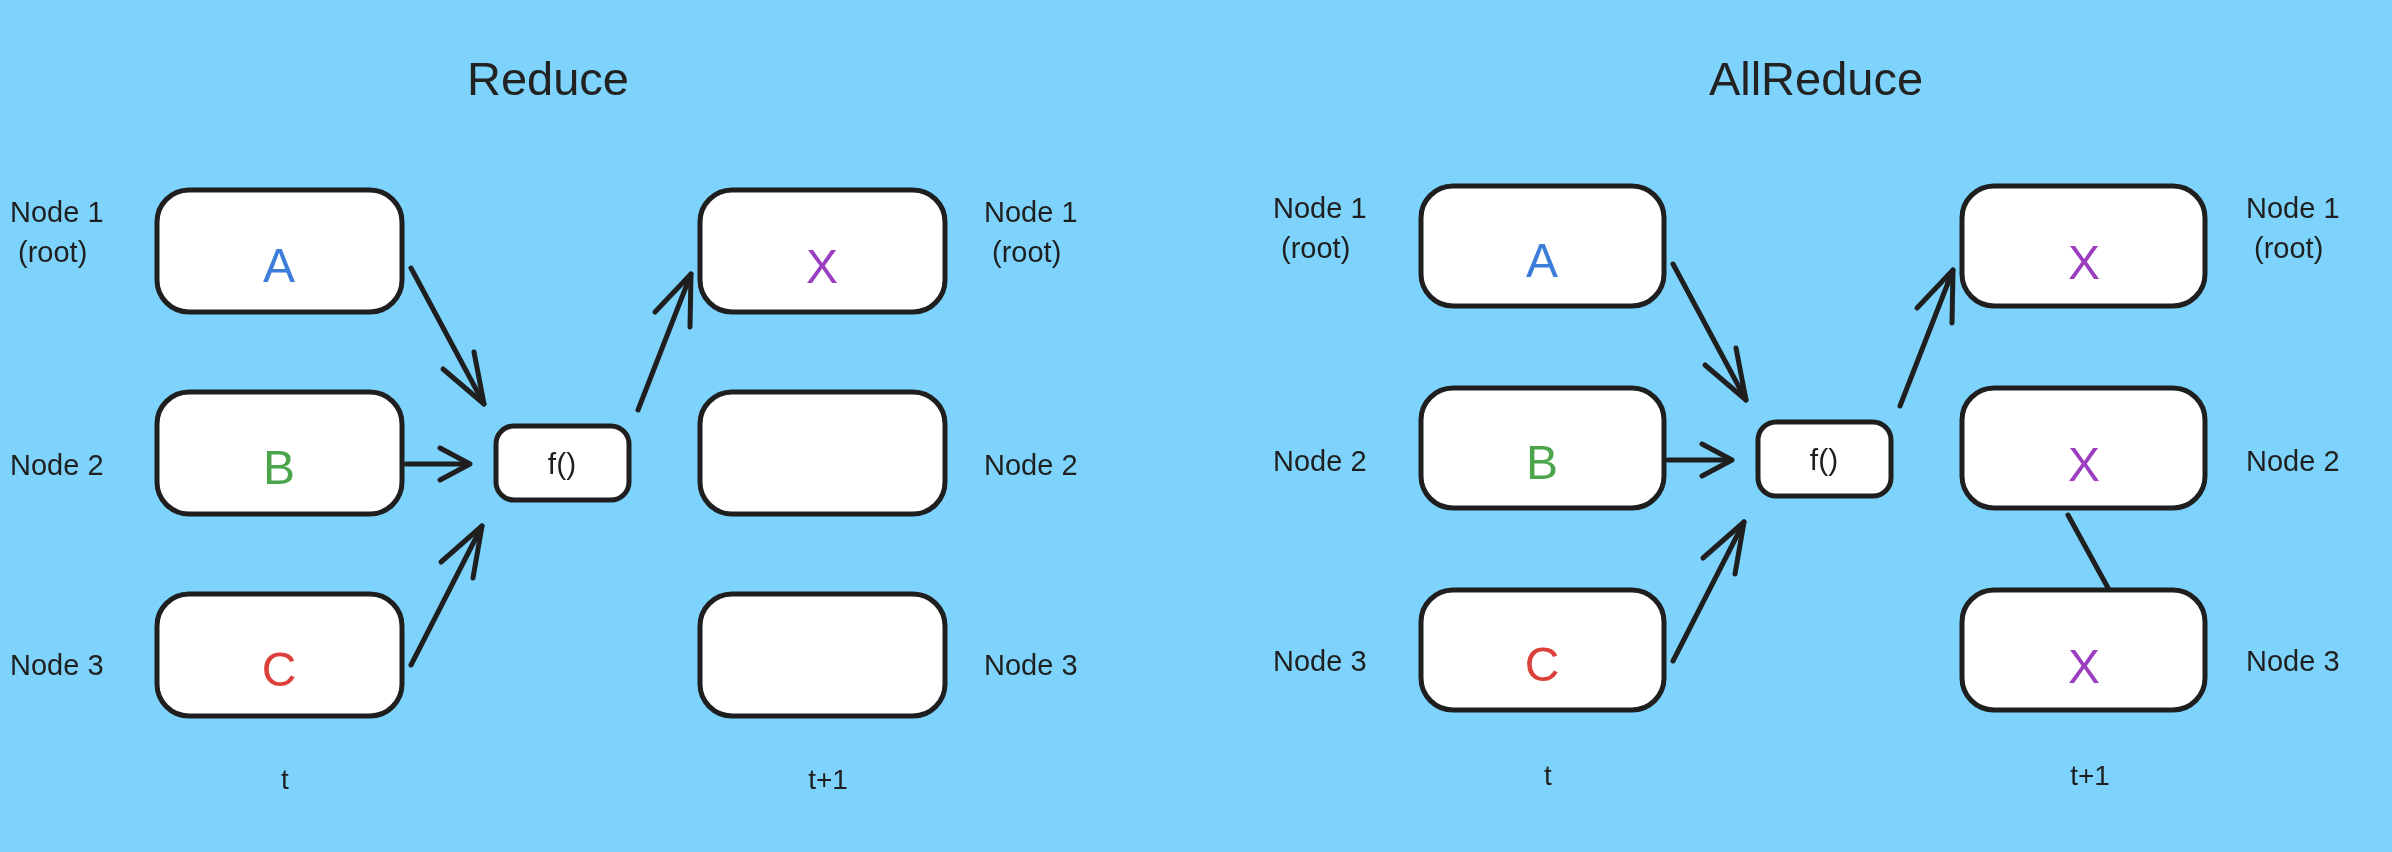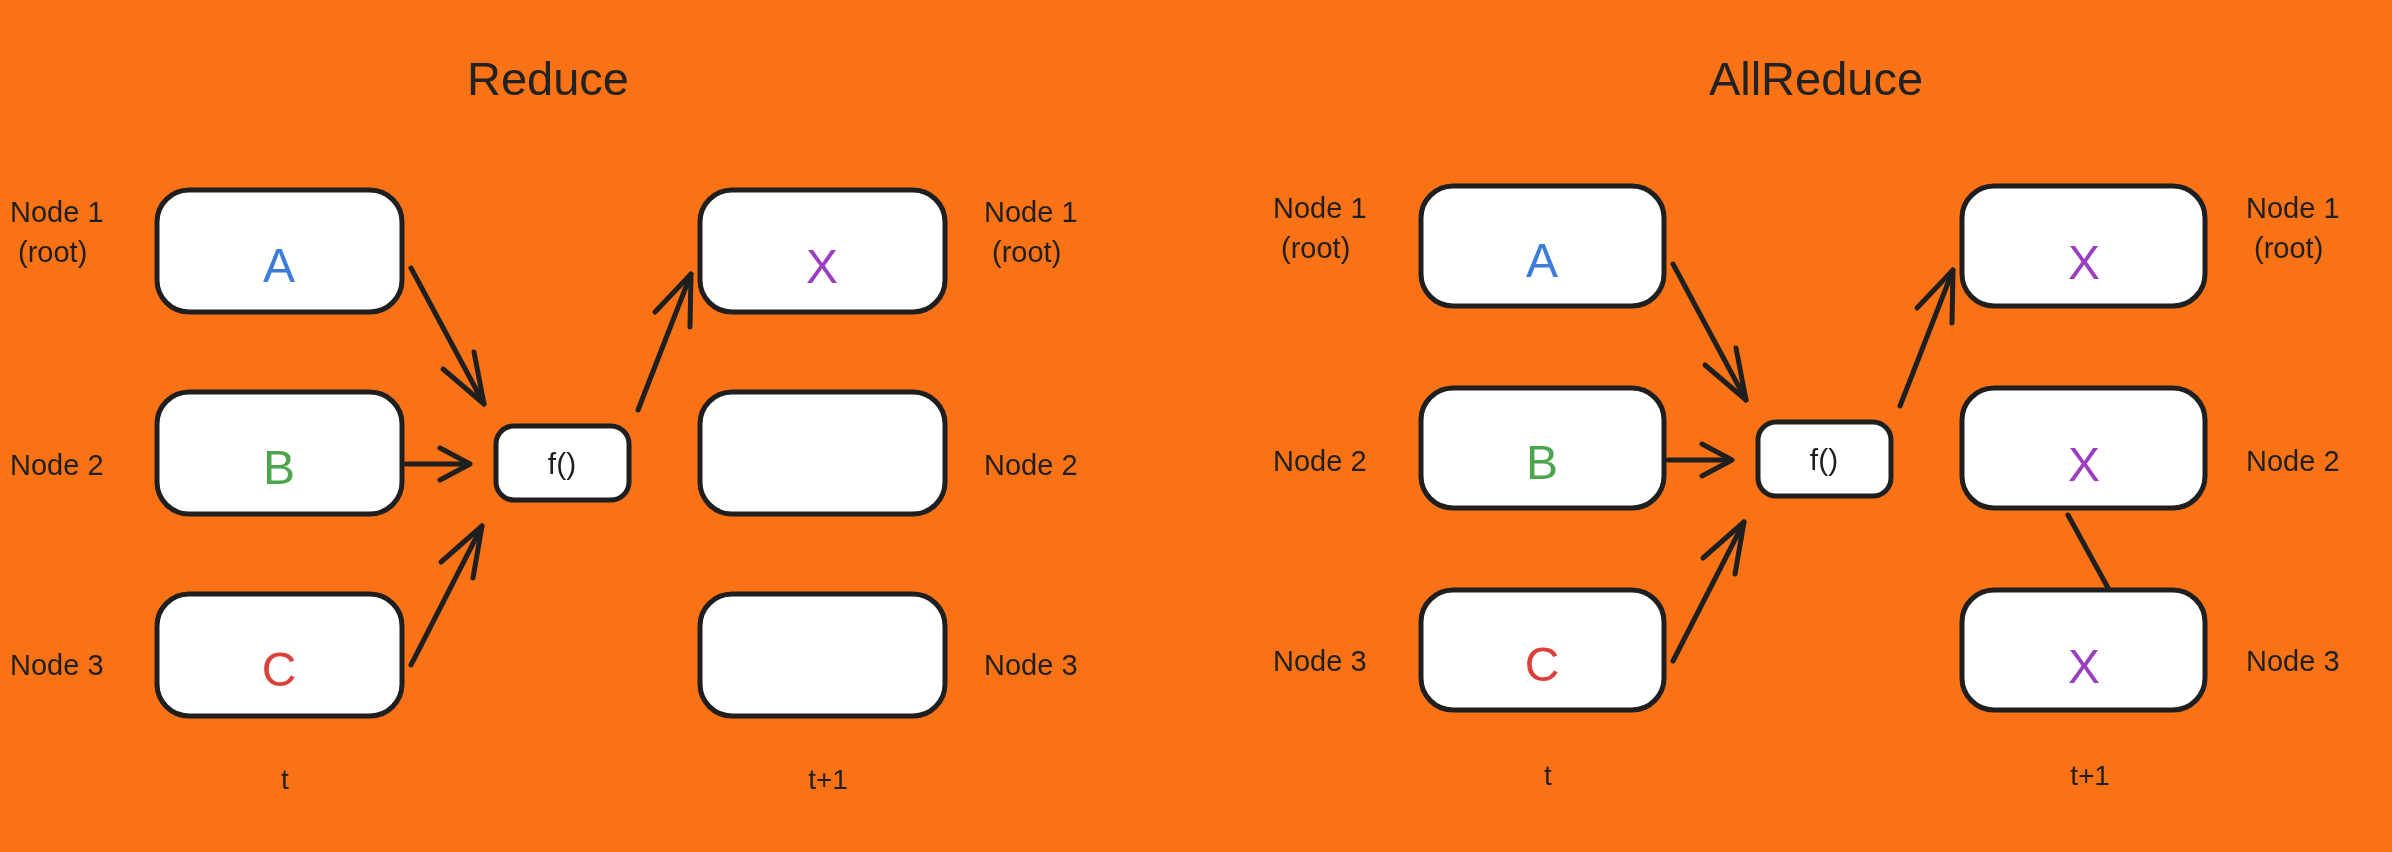--- a/index.html
+++ b/index.html
@@ -1,18 +1,18 @@
 <!DOCTYPE html>
 <html><head>
 <meta charset="utf-8">
 <style>
   html,body{margin:0;padding:0;background:#ffffff;}
   body{width:2392px;height:852px;overflow:hidden;
        font-family:"Liberation Sans","DejaVu Sans",sans-serif;}
-  #stage{position:relative;width:2392px;height:852px;background:#f97316;}
+  #stage{position:relative;width:2392px;height:852px;background:#7dd3fc;}
   svg.panel{position:absolute;top:0;display:block;}
   .nodebox{fill:#ffffff;stroke:#1f1f1f;stroke-width:5;}
   .fbox{fill:#ffffff;stroke:#1f1f1f;stroke-width:5;}
   .arrowline{stroke:#1f1f1f;stroke-width:5;fill:none;stroke-linecap:round;}
   .arrowhead{stroke:#1f1f1f;stroke-width:5;fill:none;stroke-linecap:round;stroke-linejoin:round;}
   .title{font-size:47px;fill:#222222;text-anchor:middle;dominant-baseline:alphabetic;}
   .letter{font-size:48px;text-anchor:middle;dominant-baseline:alphabetic;}
   .nodelabel{font-size:29px;fill:#1f1f1f;dominant-baseline:alphabetic;}
   .timelabel{font-size:28px;fill:#1f1f1f;text-anchor:middle;dominant-baseline:alphabetic;}
   .fnlabel{font-size:30px;fill:#1f1f1f;text-anchor:middle;dominant-baseline:alphabetic;}

